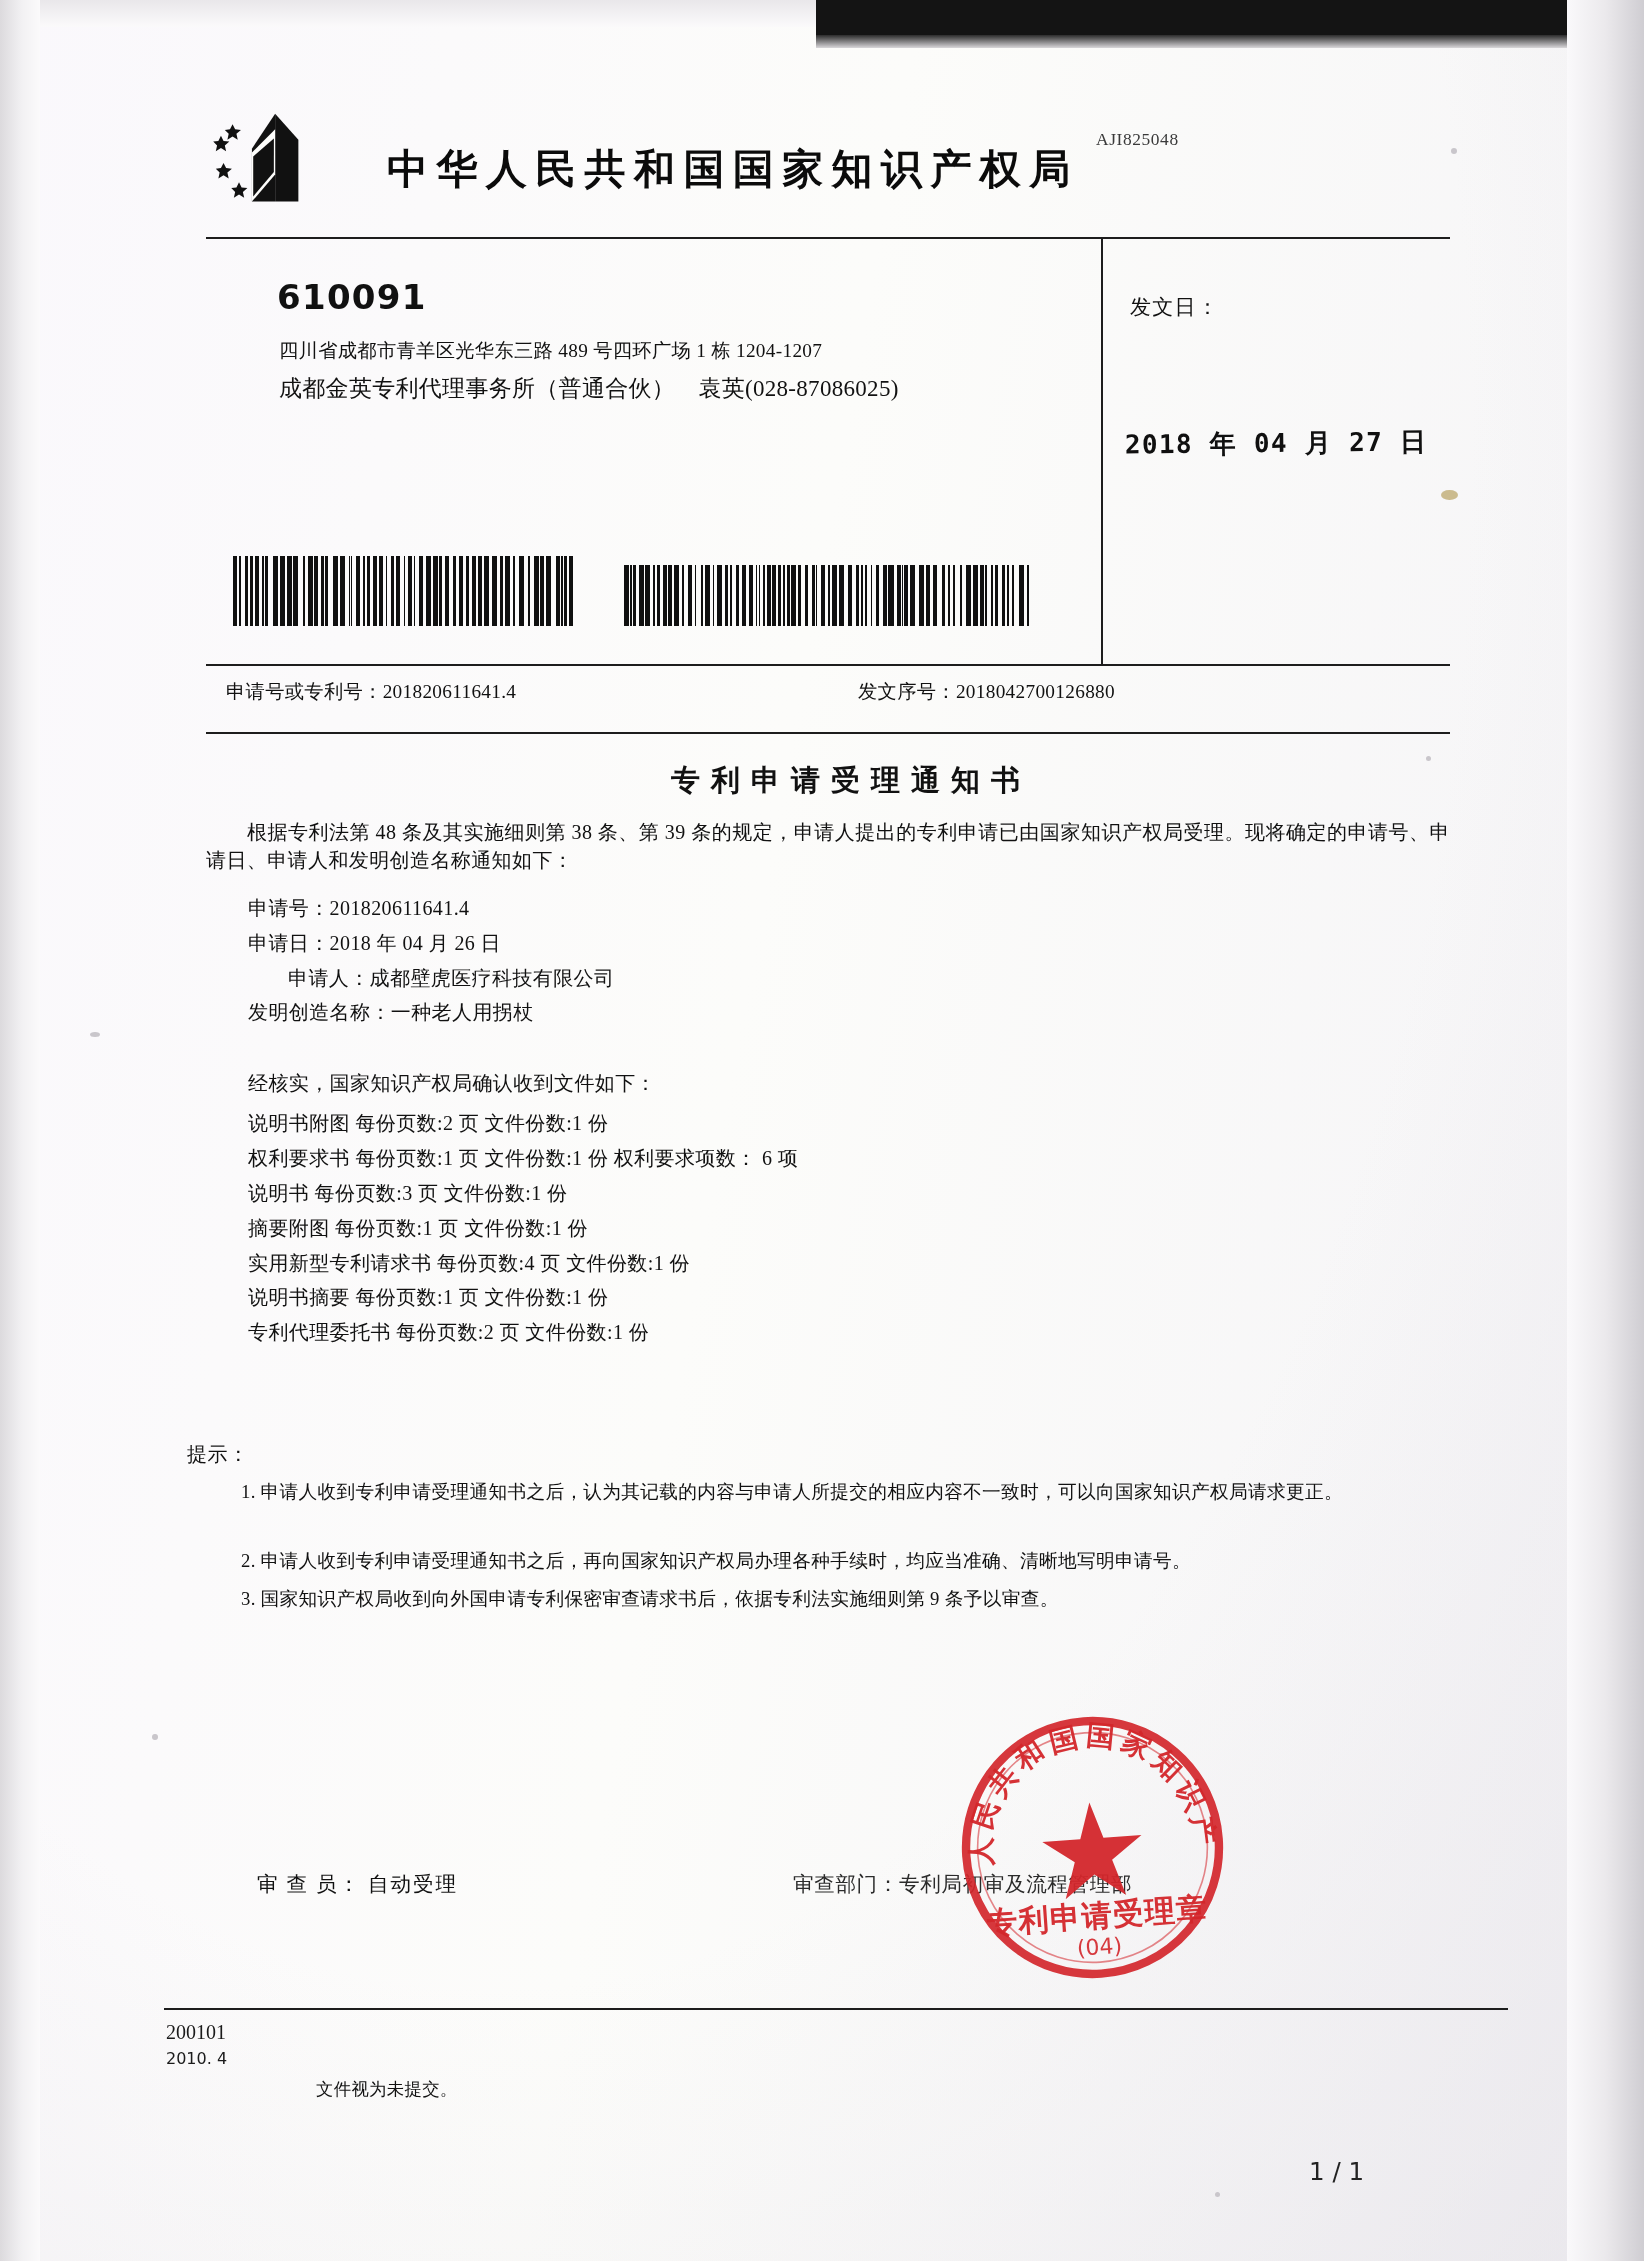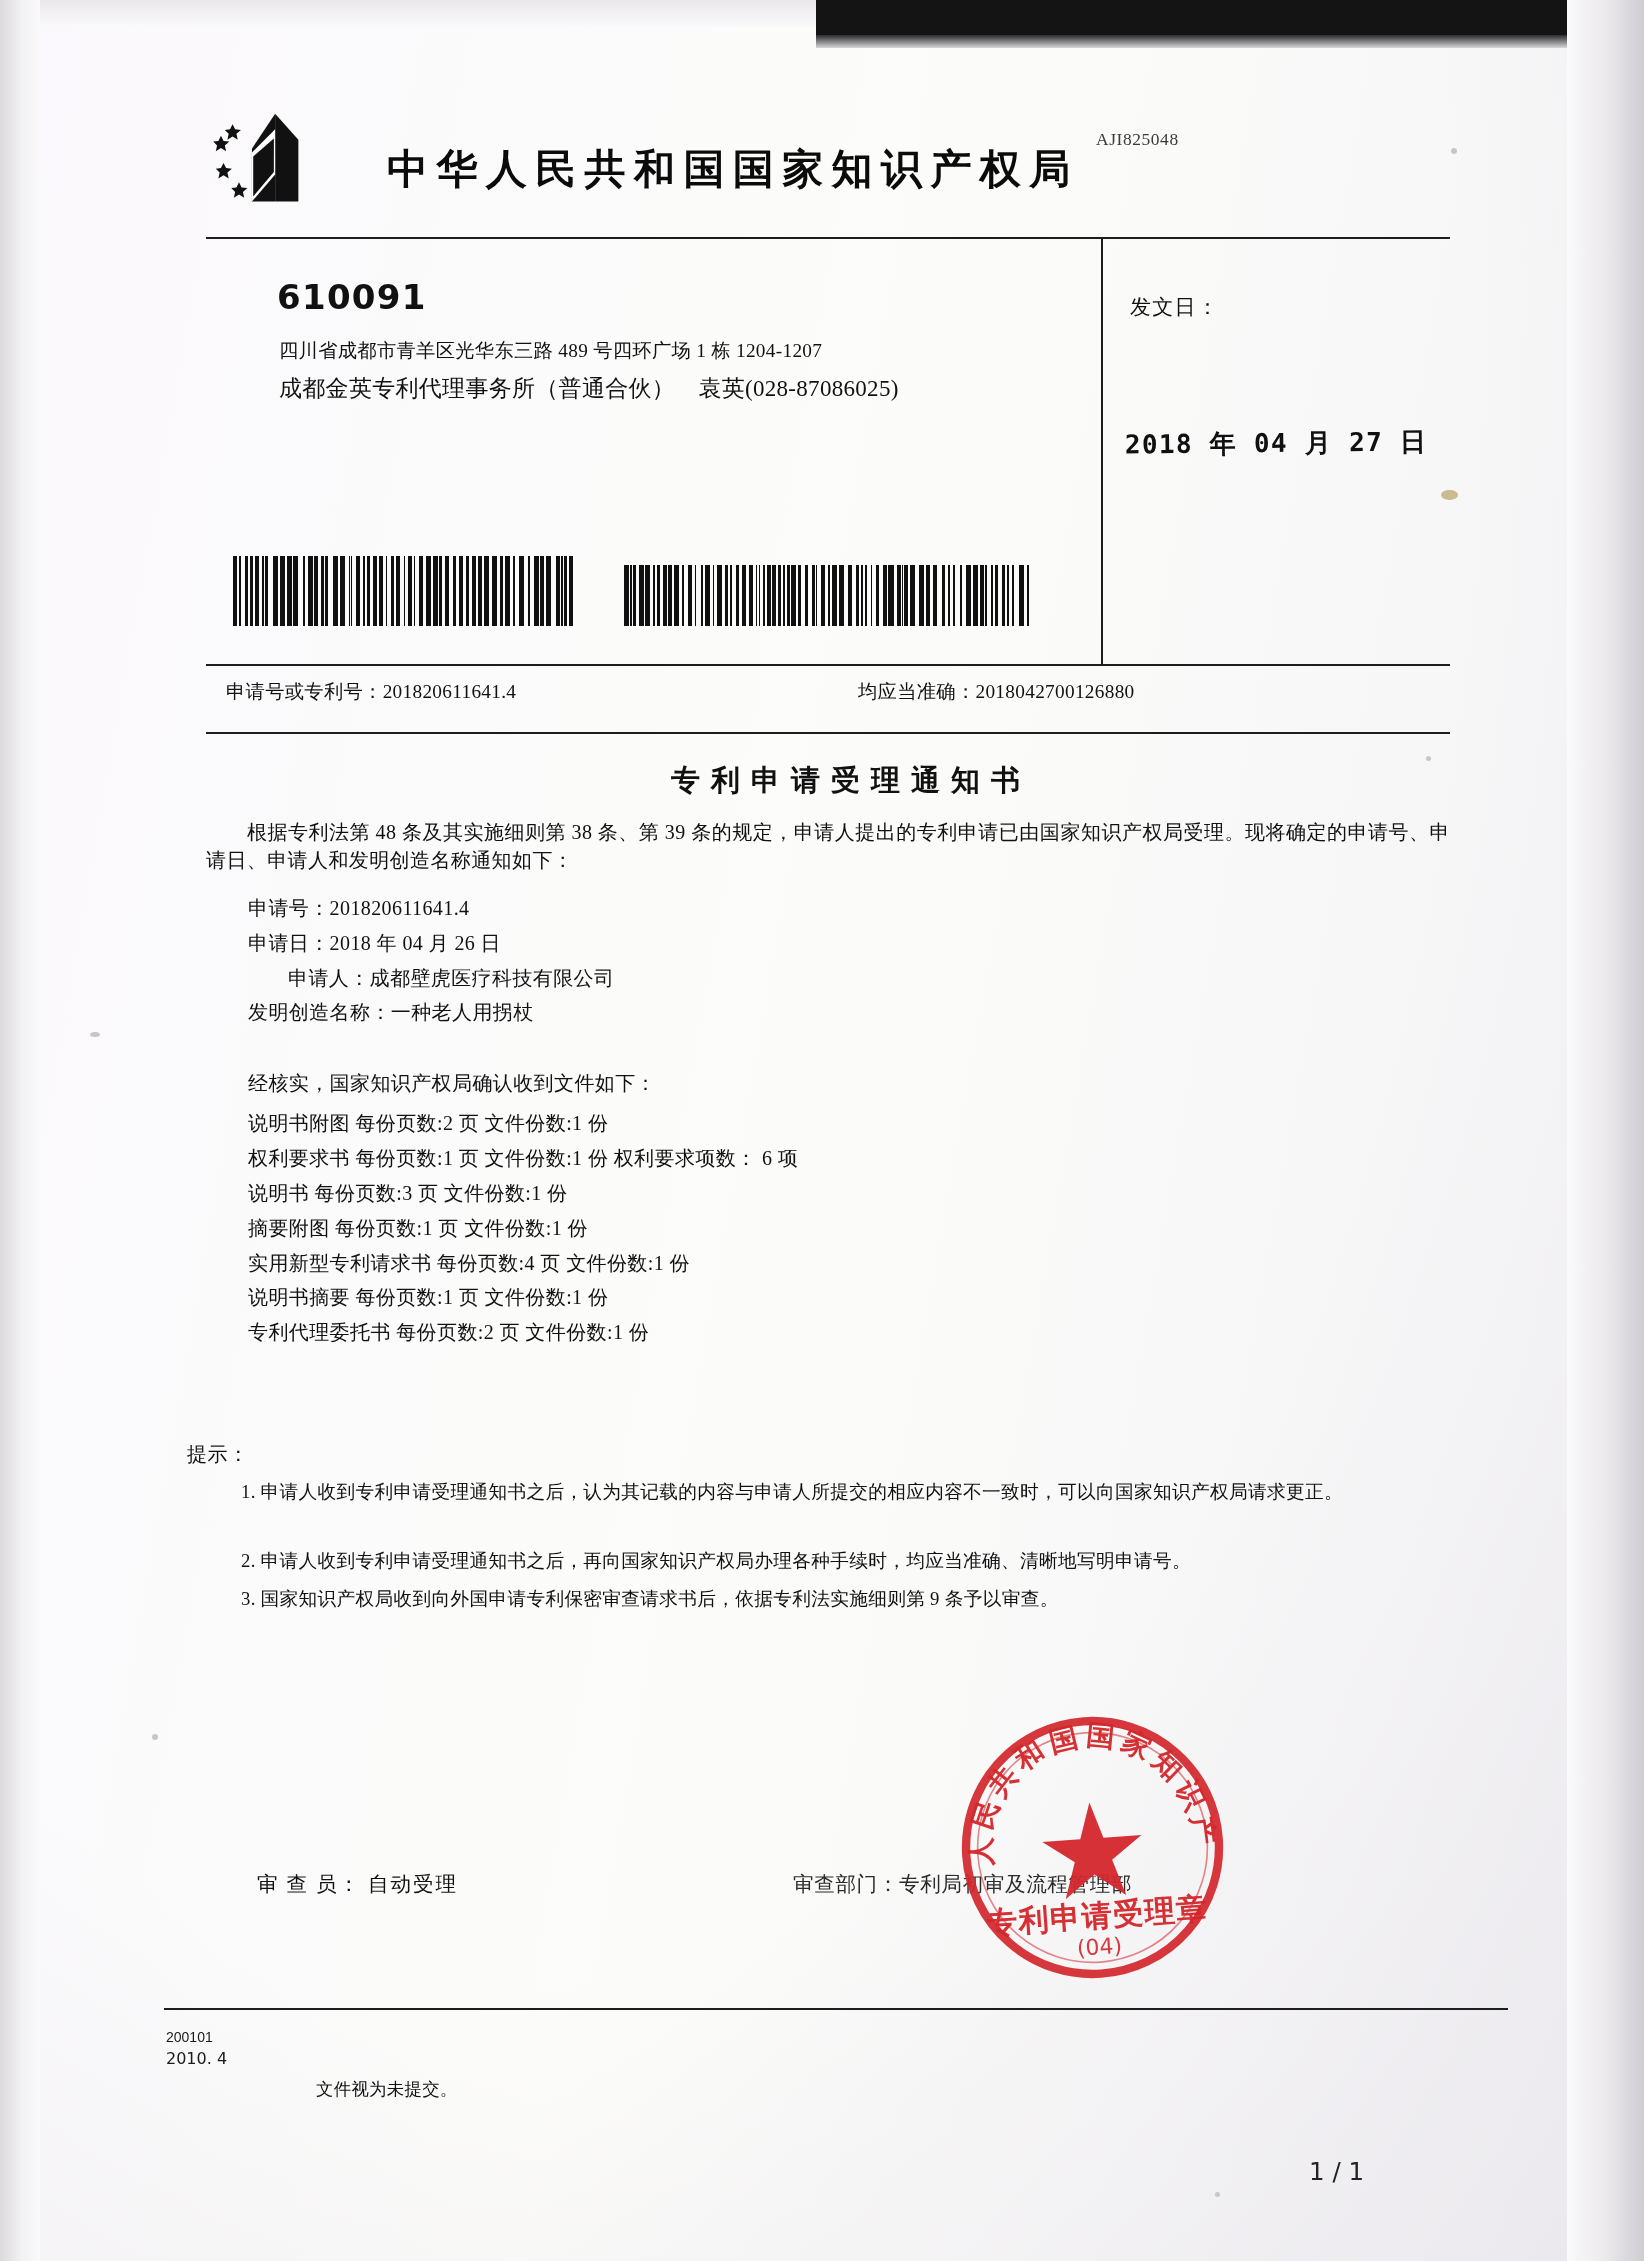--- a/index.html
+++ b/index.html
@@ -256,22 +256,22 @@
   }
 
   
   .hr-footer {
     position: absolute;
     left: 164px; top: 2008px; width: 1344px; height: 1.9px;
     background: #1d1d1d;
   }
   .foot-code1 {
     position: absolute; left: 166px; top: 2021px;
-    font-family: Liberation Sans, sans-serif;
-    font-size: 14px; color: #1b1b1b; margin-top: 8px;
+    font-family: Liberation Serif, serif;
+    font-size: 20px; color: #1b1b1b;
   }
   .foot-code2 {
     position: absolute; left: 166px; top: 2049px;
     font-family: "DejaVu Sans", sans-serif;
     font-size: 16px; color: #1b1b1b;
   }
   .foot-l1 {
     position: absolute; left: 316px; top: 2018px;
     font-family: "DejaVu Sans", sans-serif;
     font-size: 17.4px; letter-spacing: 0.3px; white-space: nowrap;
@@ -588,21 +588,21 @@
       <i style="width: 2.6px;"></i>
       <i style="width: 4.5px; background: transparent;"></i>
       <i style="width: 5.2px;"></i>
       <i style="width: 3.2px; background: transparent;"></i>
       <i style="width: 1.9px;"></i>
       <i style="width: 1.3px; background: transparent;"></i>
     </div>
 
   <div class="rule hr-mid"></div>
   <div class="appnum-line">申请号或专利号：201820611641.4</div>
-  <div class="serial-line">均应当准确：2018042700126880</div>
+  <div class="serial-line">发文序号：2018042700126880</div>
   <div class="rule hr-under-nums"></div>
 
   <div class="doc-title">专利申请受理通知书</div>
 
   <div class="para p-intro">根据专利法第 48 条及其实施细则第 38 条、第 39 条的规定，申请人提出的专利申请已由国家知识产权局受理。现将确定的申请号、申请日、申请人和发明创造名称通知如下：</div>
 
   <div class="field f1">申请号：201820611641.4</div>
   <div class="field f2">申请日：2018 年 04 月 26 日</div>
   <div class="field f3">申请人：成都壁虎医疗科技有限公司</div>
   <div class="field f4">发明创造名称：一种老人用拐杖</div>

